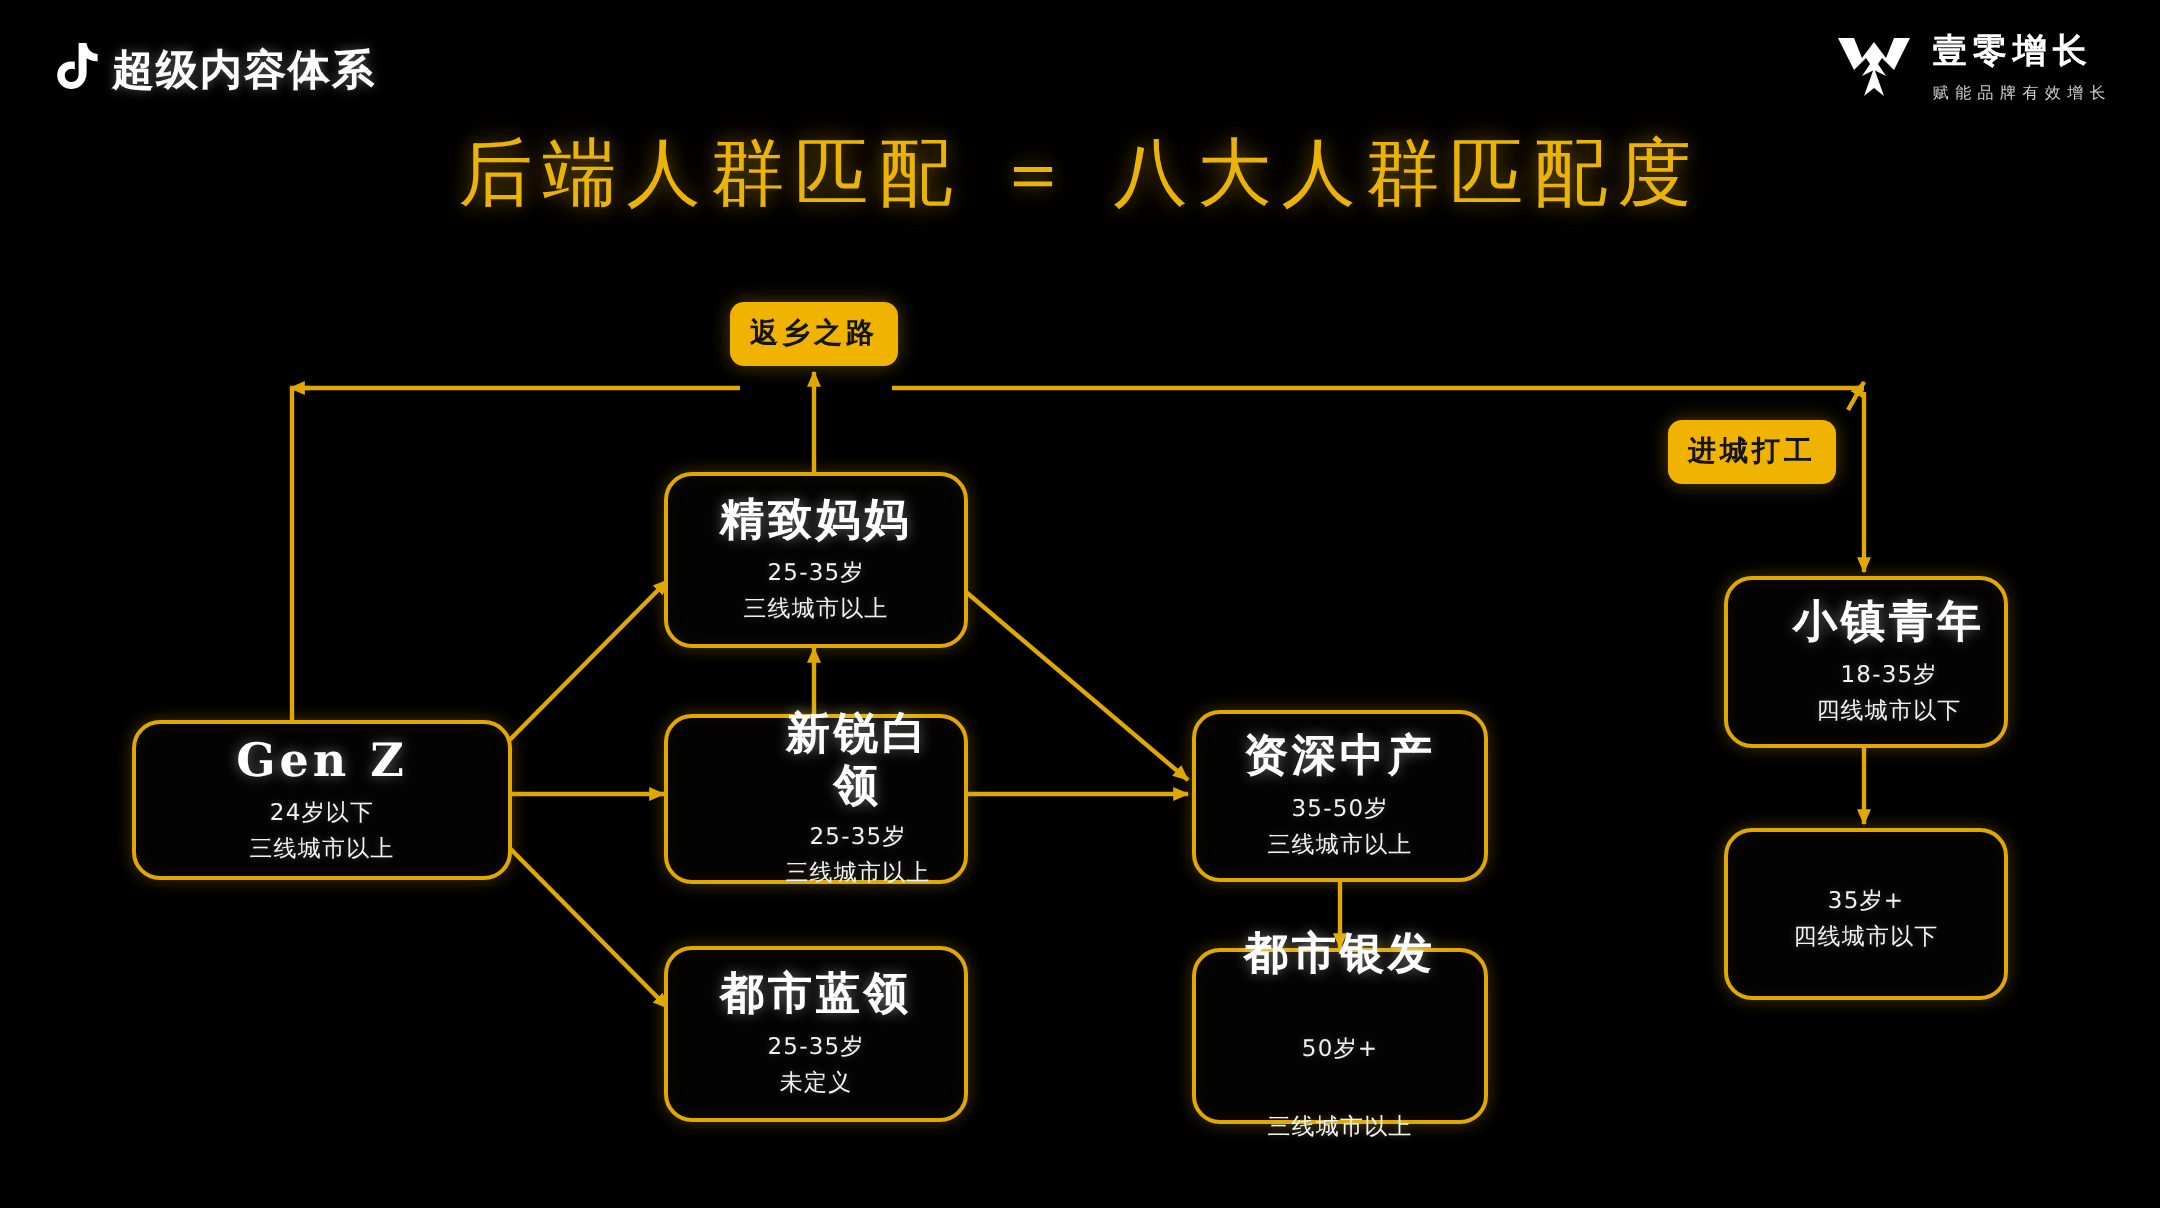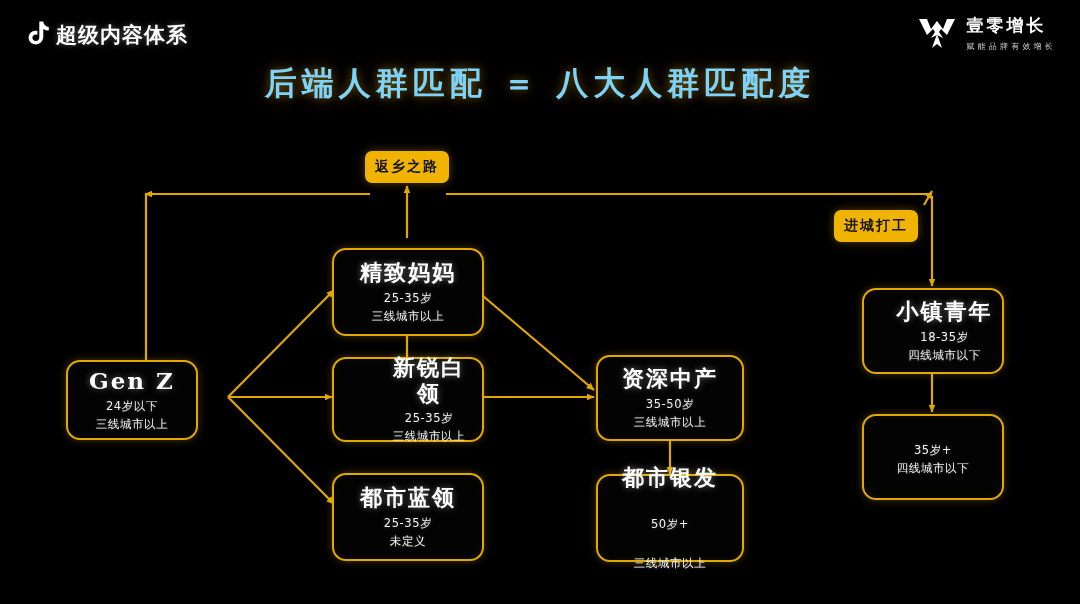--- a/index.html
+++ b/index.html
@@ -40,23 +40,23 @@
   }
   .logo-tag {
     color: #cfcfcf; font-size: 8px; letter-spacing: 3.2px; margin-top: 4px;
     font-family: "DejaVu Sans", sans-serif;
   }
 
   
   .page-title {
     position: absolute; left: 0; right: 0; top: 62px;
     text-align: center;
-    color: #7dd3fc;
+    color: #eab308;
     font-family: "DejaVu Serif", "Liberation Serif", serif;
-    font-size: 32px; font-weight: 700; letter-spacing: 5px;
+    font-size: 37px; font-weight: 400; letter-spacing: 5px;
     text-shadow: 0 0 10px rgba(240,176,0,.45), 0 0 22px rgba(240,176,0,.20);
     white-space: pre;
   }
 
   
   #wires { position: absolute; left: 0; top: 0; width: 1080px; height: 604px; }
 
   
   .node {
     position: absolute;
@@ -168,27 +168,27 @@
     </g>
   </svg>
 
   <div class="pill" style="left:365px; top:151px; width:84px; height:32px;">
     <span>返乡之路</span>
   </div>
   <div class="pill" style="left:834px; top:210px; width:84px; height:32px;">
     <span>进城打工</span>
   </div>
 
-  <div class="node latin" style="left:66px; top:360px; width:132px; height:80px;">
+  <div class="node latin" style="left:66px; top:360px; width:190px; height:80px;">
     <span class="n-title">Gen Z</span>
     <span class="n-sub">24岁以下</span>
     <span class="n-sub2">三线城市以上</span>
   </div>
 
-  <div class="node" style="left:332px; top:248px; width:152px; height:88px;">
+  <div class="node" style="left:332px; top:236px; width:152px; height:88px;">
     <span class="n-title">精致妈妈</span>
     <span class="n-sub">25-35岁</span>
     <span class="n-sub2">三线城市以上</span>
   </div>
 
   <div class="node" style="left:332px; top:357px; width:152px; height:85px;padding-left:48px;">
     <span class="n-title">新锐白领</span>
     <span class="n-sub">25-35岁</span>
     <span class="n-sub2">三线城市以上</span>
   </div>

